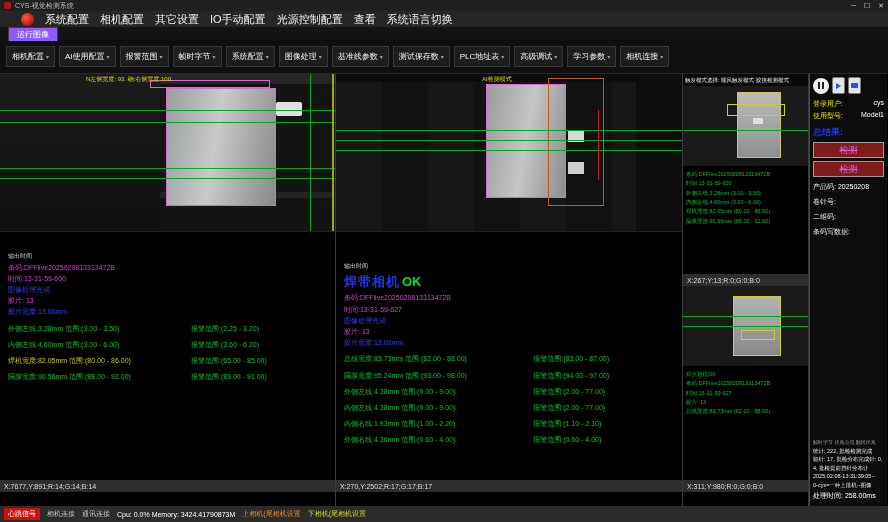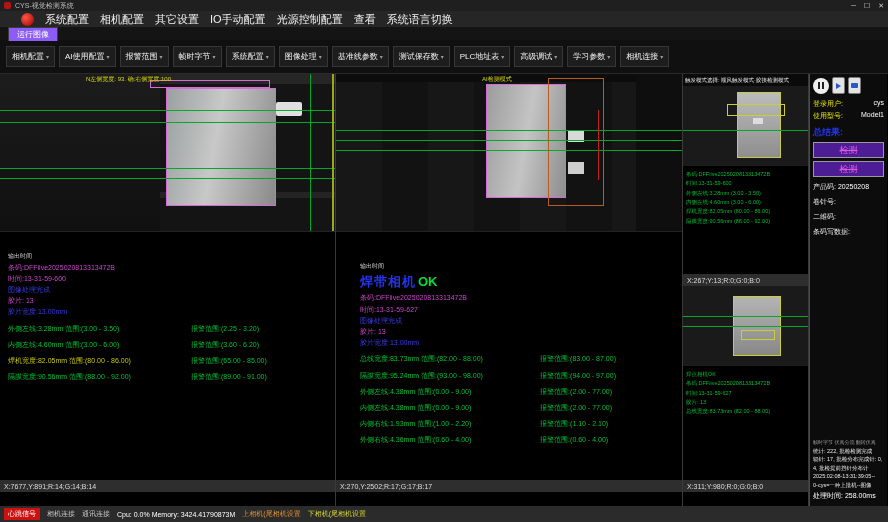--- a/index.html
+++ b/index.html
@@ -27,21 +27,21 @@
   .tbtn { font-size:8px; color:#f2f2f2; background:#1d1d1d; border:1px solid #363636; padding:4px 5px; display:flex; align-items:center; gap:2px; font-family:inherit; }
   .tbtn::after { content:"▾"; font-size:6px; color:#999; }
 
   
   .main { display:flex; height:432px; background:#000; }
   .panel { display:flex; flex-direction:column; border-right:1px solid #3a3a3a; background:#000; }
   .panel-left { width:336px; }
   .panel-mid { width:347px; }
   .view { position:relative; height:158px; background:#141414; overflow:hidden; border-bottom:1px solid #222; }
   .results { flex:1; padding:20px 6px 0 8px; font-size:7px; line-height:1.6; }
-  .results.mid { padding-top:30px;margin-left:16px; }
+  .results.mid { padding-top:30px; }
   .coordbar { height:12px; background:#2e2e2e; color:#ddd; font-size:7px; display:flex; align-items:center; padding:0 4px; margin-bottom:14px; flex:0 0 auto; }
 
   .pre-t { font-size:6px; color:#cfcfcf; }
   .res-title { font-size:13px; font-weight:bold; color:#2334e8; letter-spacing:1px; }
   .res-ok { font-size:13px; font-weight:bold; color:#00dd33; margin-left:2px; }
   .t-mag { color:#cc44cc; }
   .t-blue { color:#3a3ae8; }
   .mrow { display:flex; margin-top:5px; color:#00c233; }
   .mrow .m-l { width:57%; }
   .mrow .m-a { width:43%; }
@@ -67,21 +67,21 @@
   .controls { display:flex; align-items:center; gap:3px; margin-bottom:3px; }
   .pause-btn { width:16px; height:16px; border-radius:50%; background:#efefef; display:flex; align-items:center; justify-content:center; }
   .pause-icon { width:6px; height:7px; border-left:2px solid #222; border-right:2px solid #222; }
   .icon-btn { width:13px; height:17px; background:#e4e4e4; border:1px solid #7a7a7a; border-radius:2px; display:flex; align-items:center; justify-content:center; }
   .glyph-play { width:0; height:0; border-left:5px solid #2a56c8; border-top:3px solid transparent; border-bottom:3px solid transparent; }
   .glyph-cam { width:7px; height:5px; background:#2a56c8; border-radius:1px; }
   .srow { display:flex; justify-content:space-between; margin-top:2px; }
   .s-label { color:#e0e000; }
   .s-val { color:#fff; }
   .s-result { color:#2334e8; font-weight:bold; font-size:9px; margin-top:5px; }
-  .rbox { height:16px; border:1px solid #9a9a9a; background:#4c1d95; margin-top:3px; display:flex; align-items:center; justify-content:center; color:#e055e0; font-size:9px; text-decoration:line-through; }
+  .rbox { height:16px; border:1px solid #9a9a9a; background:#7f1d1d; margin-top:3px; display:flex; align-items:center; justify-content:center; color:#e055e0; font-size:9px; text-decoration:line-through; }
   .sfield { margin-top:5px; color:#e8e8e8; }
   .spacer { flex:1; }
   .mini { font-size:5px; color:#999; white-space:nowrap; overflow:hidden; margin-bottom:2px; }
   .stats { font-size:5.5px; color:#e8e8e8; line-height:1.55; }
   .stats .big { font-size:7px; color:#fff; margin-top:2px; }
 
   
   .statusbar { height:16px; background:#2b2b2b; display:flex; align-items:center; gap:7px; padding:0 4px; font-size:7px; color:#c8c8c8; }
   .chip-red { background:#cc1111; color:#fff; padding:1px 4px; }
   .cpu { color:#fff; }

